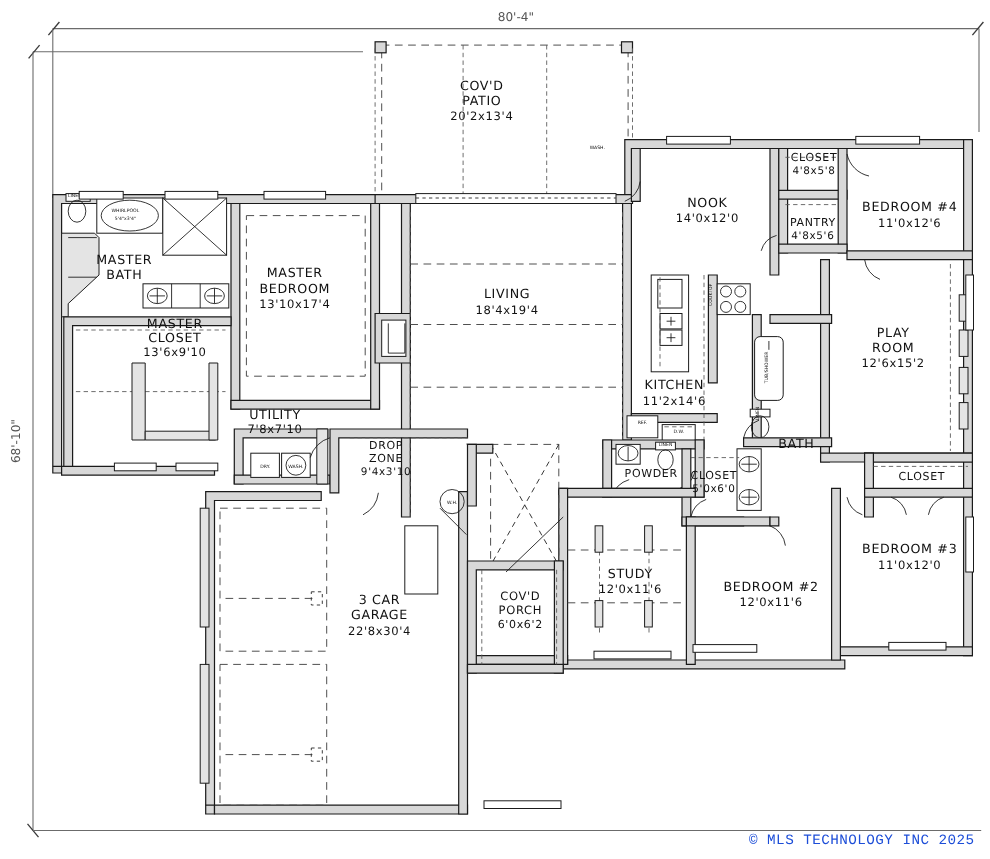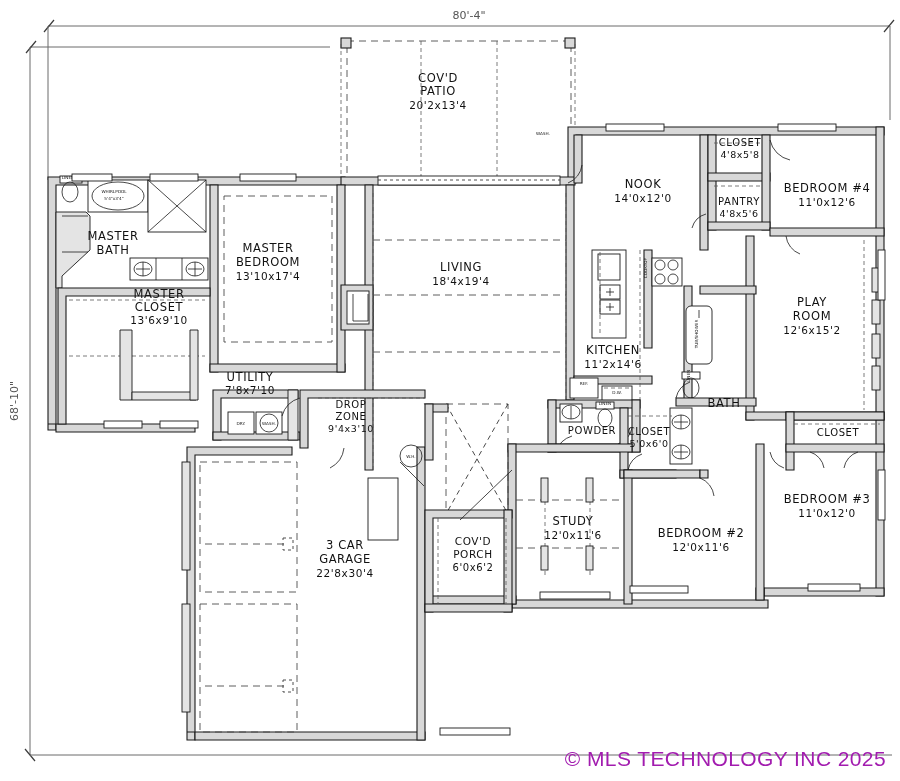--- a/index.html
+++ b/index.html
@@ -19,22 +19,22 @@
   .dimline{stroke:#6b6b6b;stroke-width:1;fill:none;}
   .tick{stroke:#3a3a3a;stroke-width:1.2;}
   .rmtext{font-family:"DejaVu Sans", sans-serif;fill:#111;
           text-anchor:middle;letter-spacing:0.6px;}
   .rmname{font-size:11.5px;}
   .rmdim{font-size:10.5px;}
   .tiny{font-size:4.2px;font-family:"DejaVu Sans", sans-serif;fill:#111;
         text-anchor:middle;}
   .dimtext{font-size:11px;font-family:"DejaVu Sans", sans-serif;fill:#555;
            text-anchor:middle;}
-  .copyright{position:absolute;right:14px;bottom:10px;font-size:21px;
-             color:#a21caf;font-family:Liberation Sans, sans-serif;
+  .copyright{position:absolute;right:14px;bottom:10px;font-size:13px;
+             color:#1d4ed8;font-family:Liberation Mono, monospace;
              letter-spacing:0.4px;white-space:nowrap;}
 </style>
 </head>
 <body>
 
 <div id="plan-root">
 
 <svg width="900" height="781" viewBox="0 0 900 781">
 
   <g>

